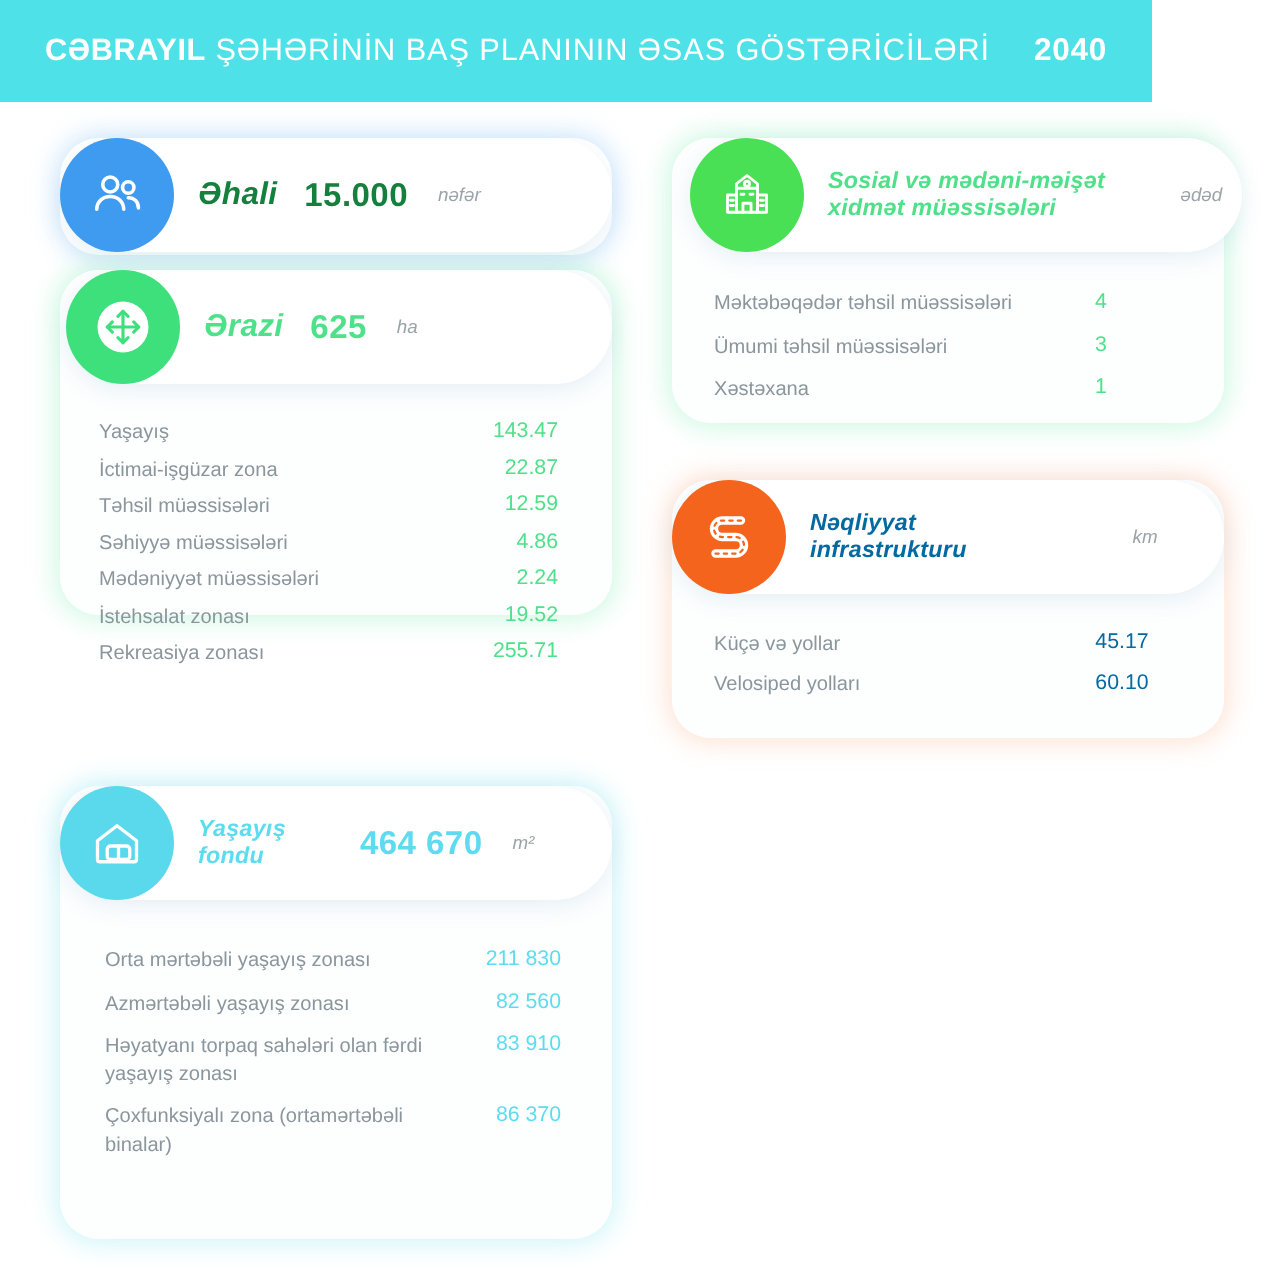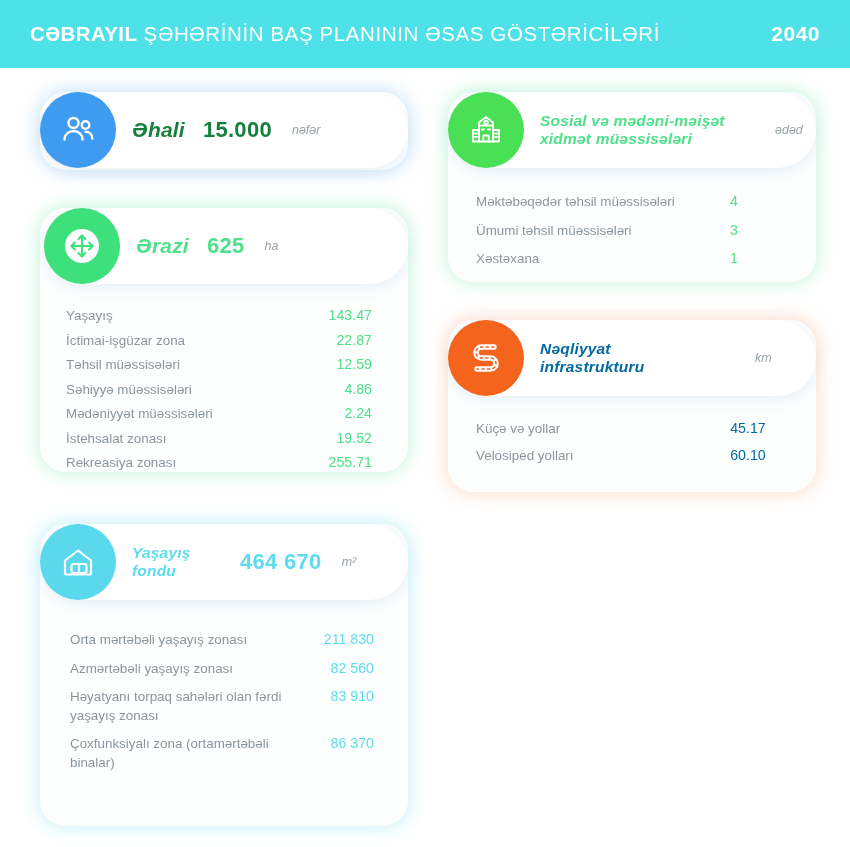--- a/index.html
+++ b/index.html
@@ -16,21 +16,21 @@
     position: relative;
     width: 850px;
     height: 847px;
     background: #ffffff;
   }
 
   
   .banner {
     position: absolute;
     left: 0; top: 0;
-    width: 850px; height: 68px;
+    width: 768px; height: 68px;
     background: #4ee2e8;
     display: flex;
     align-items: center;
   }
   .banner-title {
     margin-left: 30px;
     font-size: 20.5px;
     letter-spacing: 0.6px;
     color: #ffffff;
     font-weight: 400;
@@ -154,29 +154,29 @@
   .c-orange { color: #0369a1; }
 
   .bg-blue   { background: #3f9bf0; }
   .bg-green  { background: #3ee07c; }
   .bg-green2 { background: #49e055; }
   .bg-cyan   { background: #5bd9ec; }
   .bg-orange { background: #f4641c; }
 
   
   #card-ehali      { left: 40px;  top: 92px;  width: 368px; height: 78px; }
-  #card-erazi      { left: 40px;  top: 208px; width: 368px; height: 264px; }
+  #card-erazi      { left: 40px;  top: 180px; width: 368px; height: 230px; }
   #card-yasayis    { left: 40px;  top: 524px; width: 368px; height: 302px; }
   #card-sosial     { left: 448px; top: 92px;  width: 368px; height: 190px; }
   #card-neqliyyat  { left: 448px; top: 320px; width: 368px; height: 172px; }
 
   #pill-ehali     { left: 0;  top: 0;   width: 368px; }
   #pill-erazi     { left: 4px;  top: 0;   width: 364px; }
   #pill-yasayis   { left: 0;  top: 0;   width: 368px; }
-  #pill-sosial    { left: 0;  top: 0;   width: 368px; }
+  #pill-sosial    { left: 12px;  top: 0;   width: 368px; }
   #pill-neqliyyat { left: 0;  top: 0;   width: 368px; }
 
   #rows-erazi     { top: 96px;  left: 26px; right: 36px; }
   #rows-yasayis   { top: 102px; left: 30px; right: 34px; }
   #rows-sosial    { top: 96px;  left: 28px; right: 64px; }
   #rows-neqliyyat { top: 96px;  left: 28px; right: 40px; }
 
   #rows-erazi .row-value     { width: 62px; text-align: right; }
   #rows-yasayis .row-value   { width: 66px; text-align: right; }
   #rows-sosial .row-value    { width: 22px; text-align: left; }

